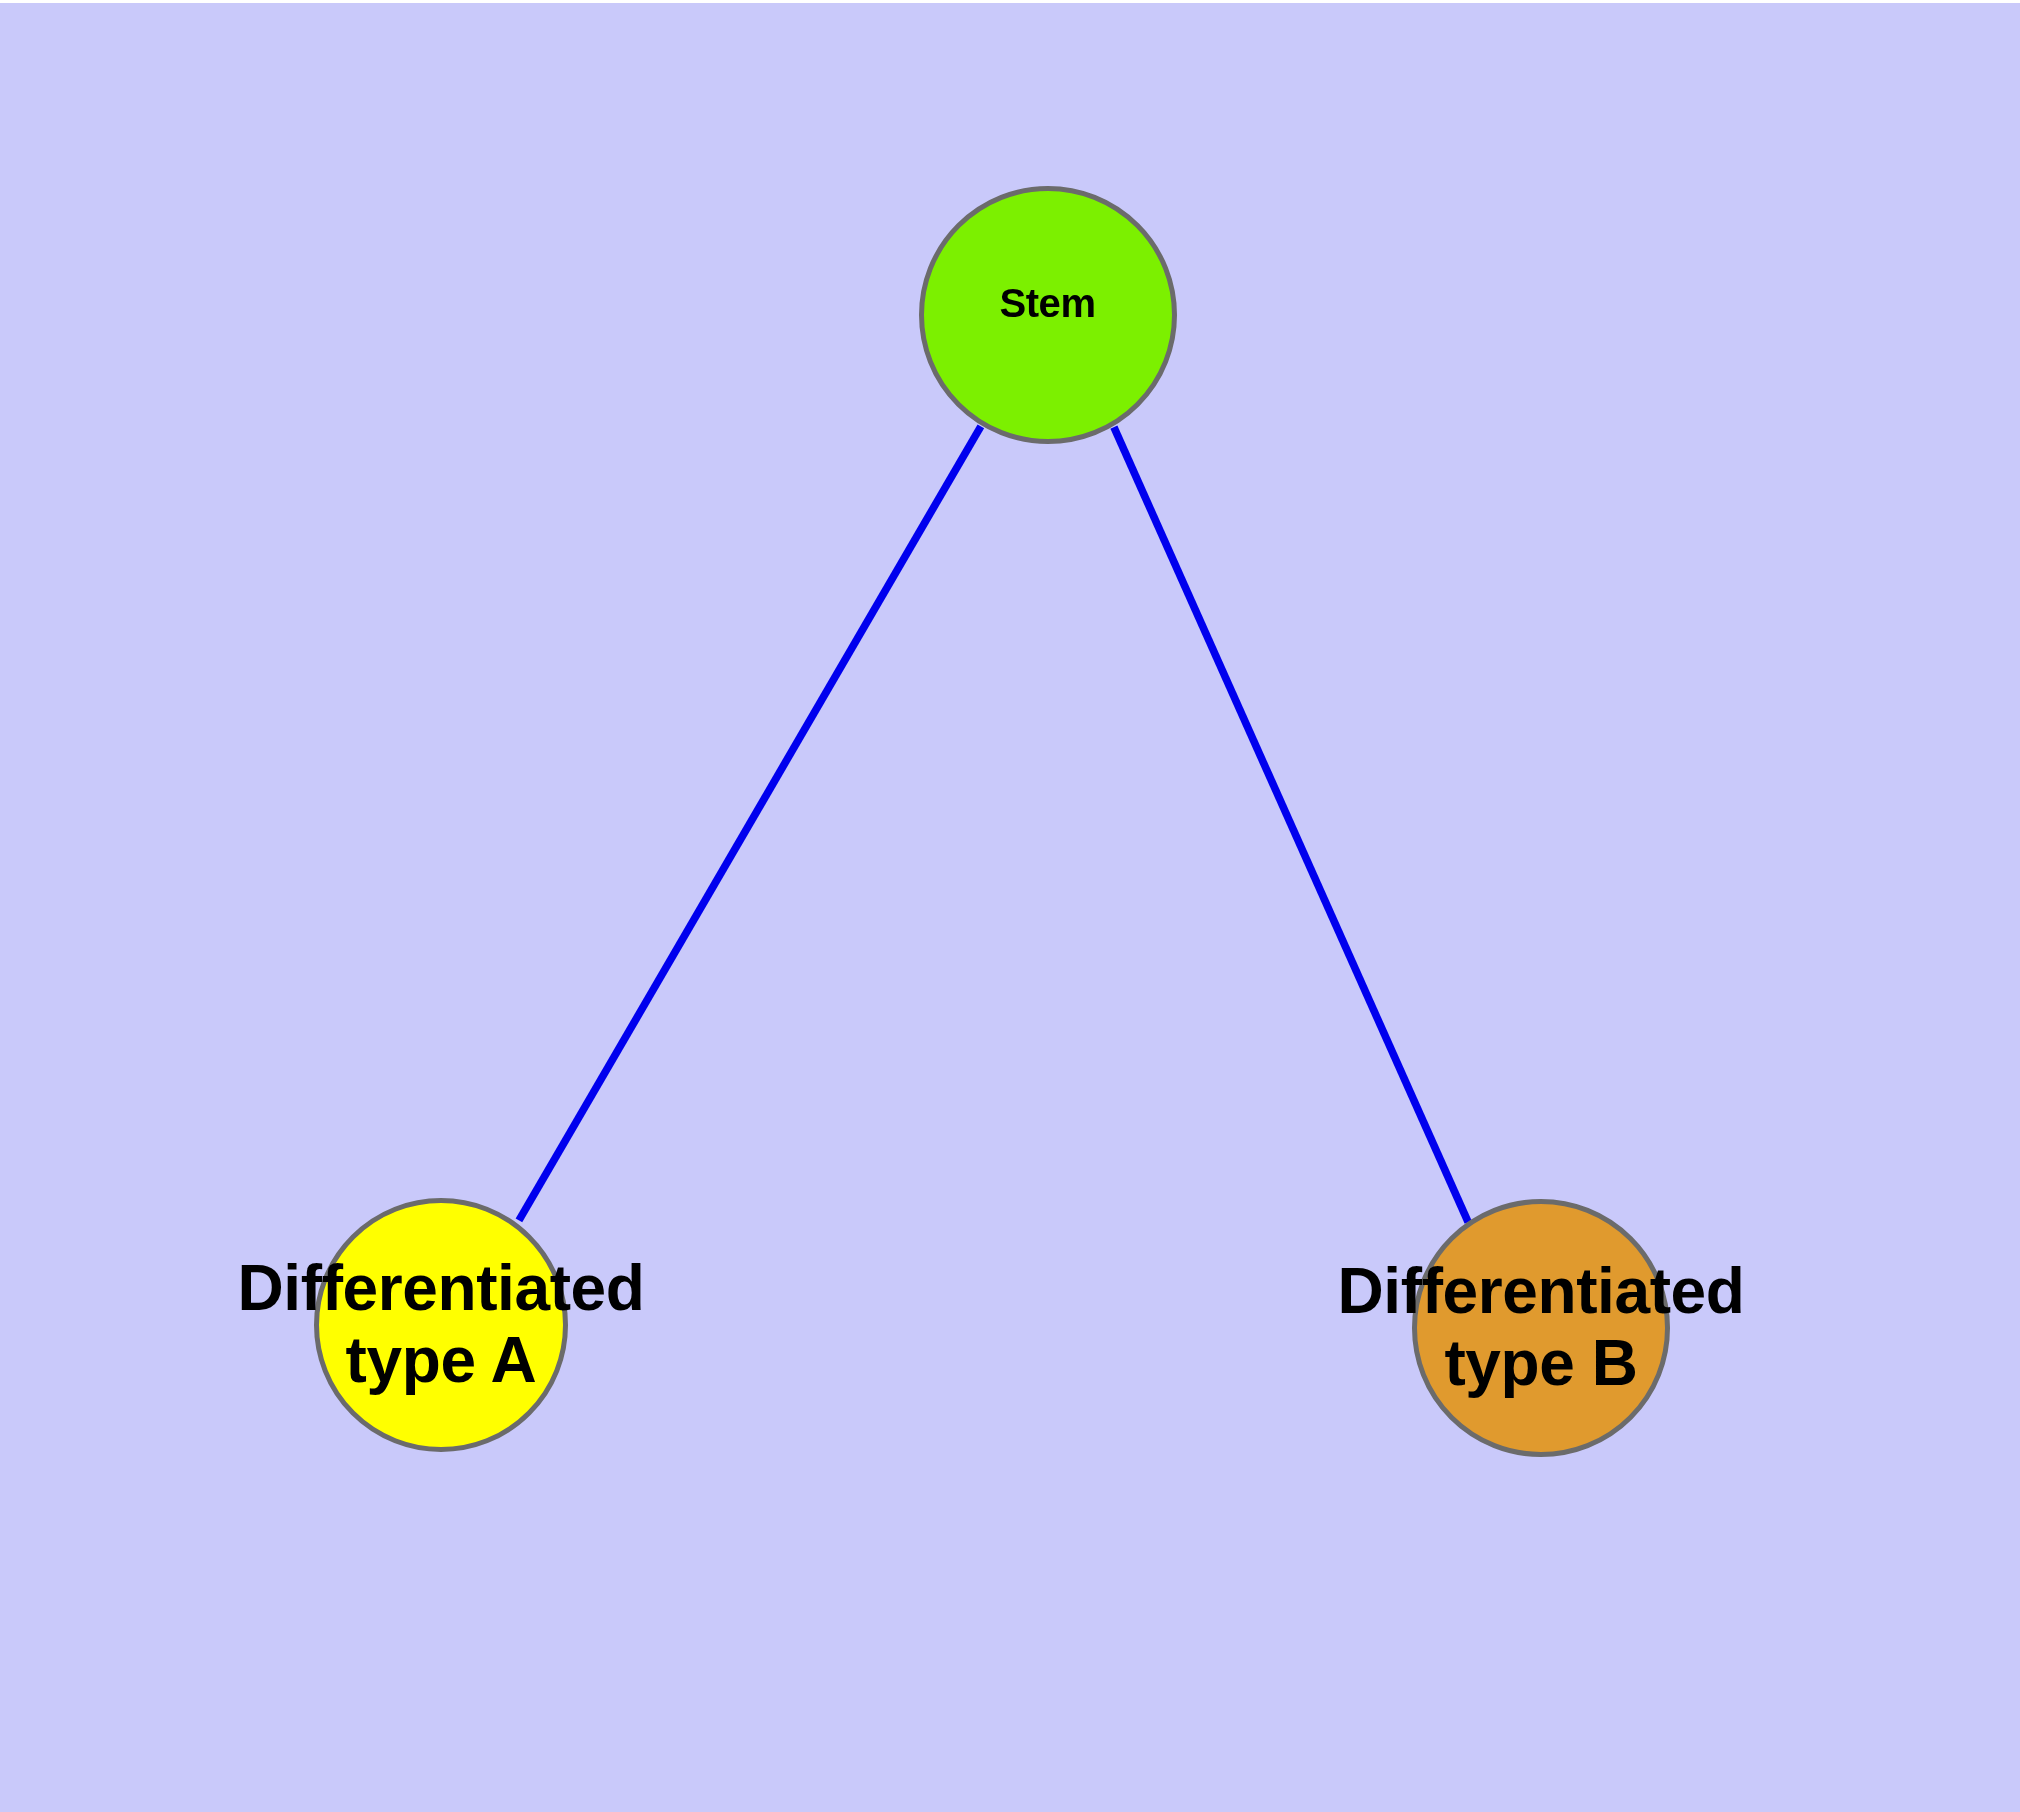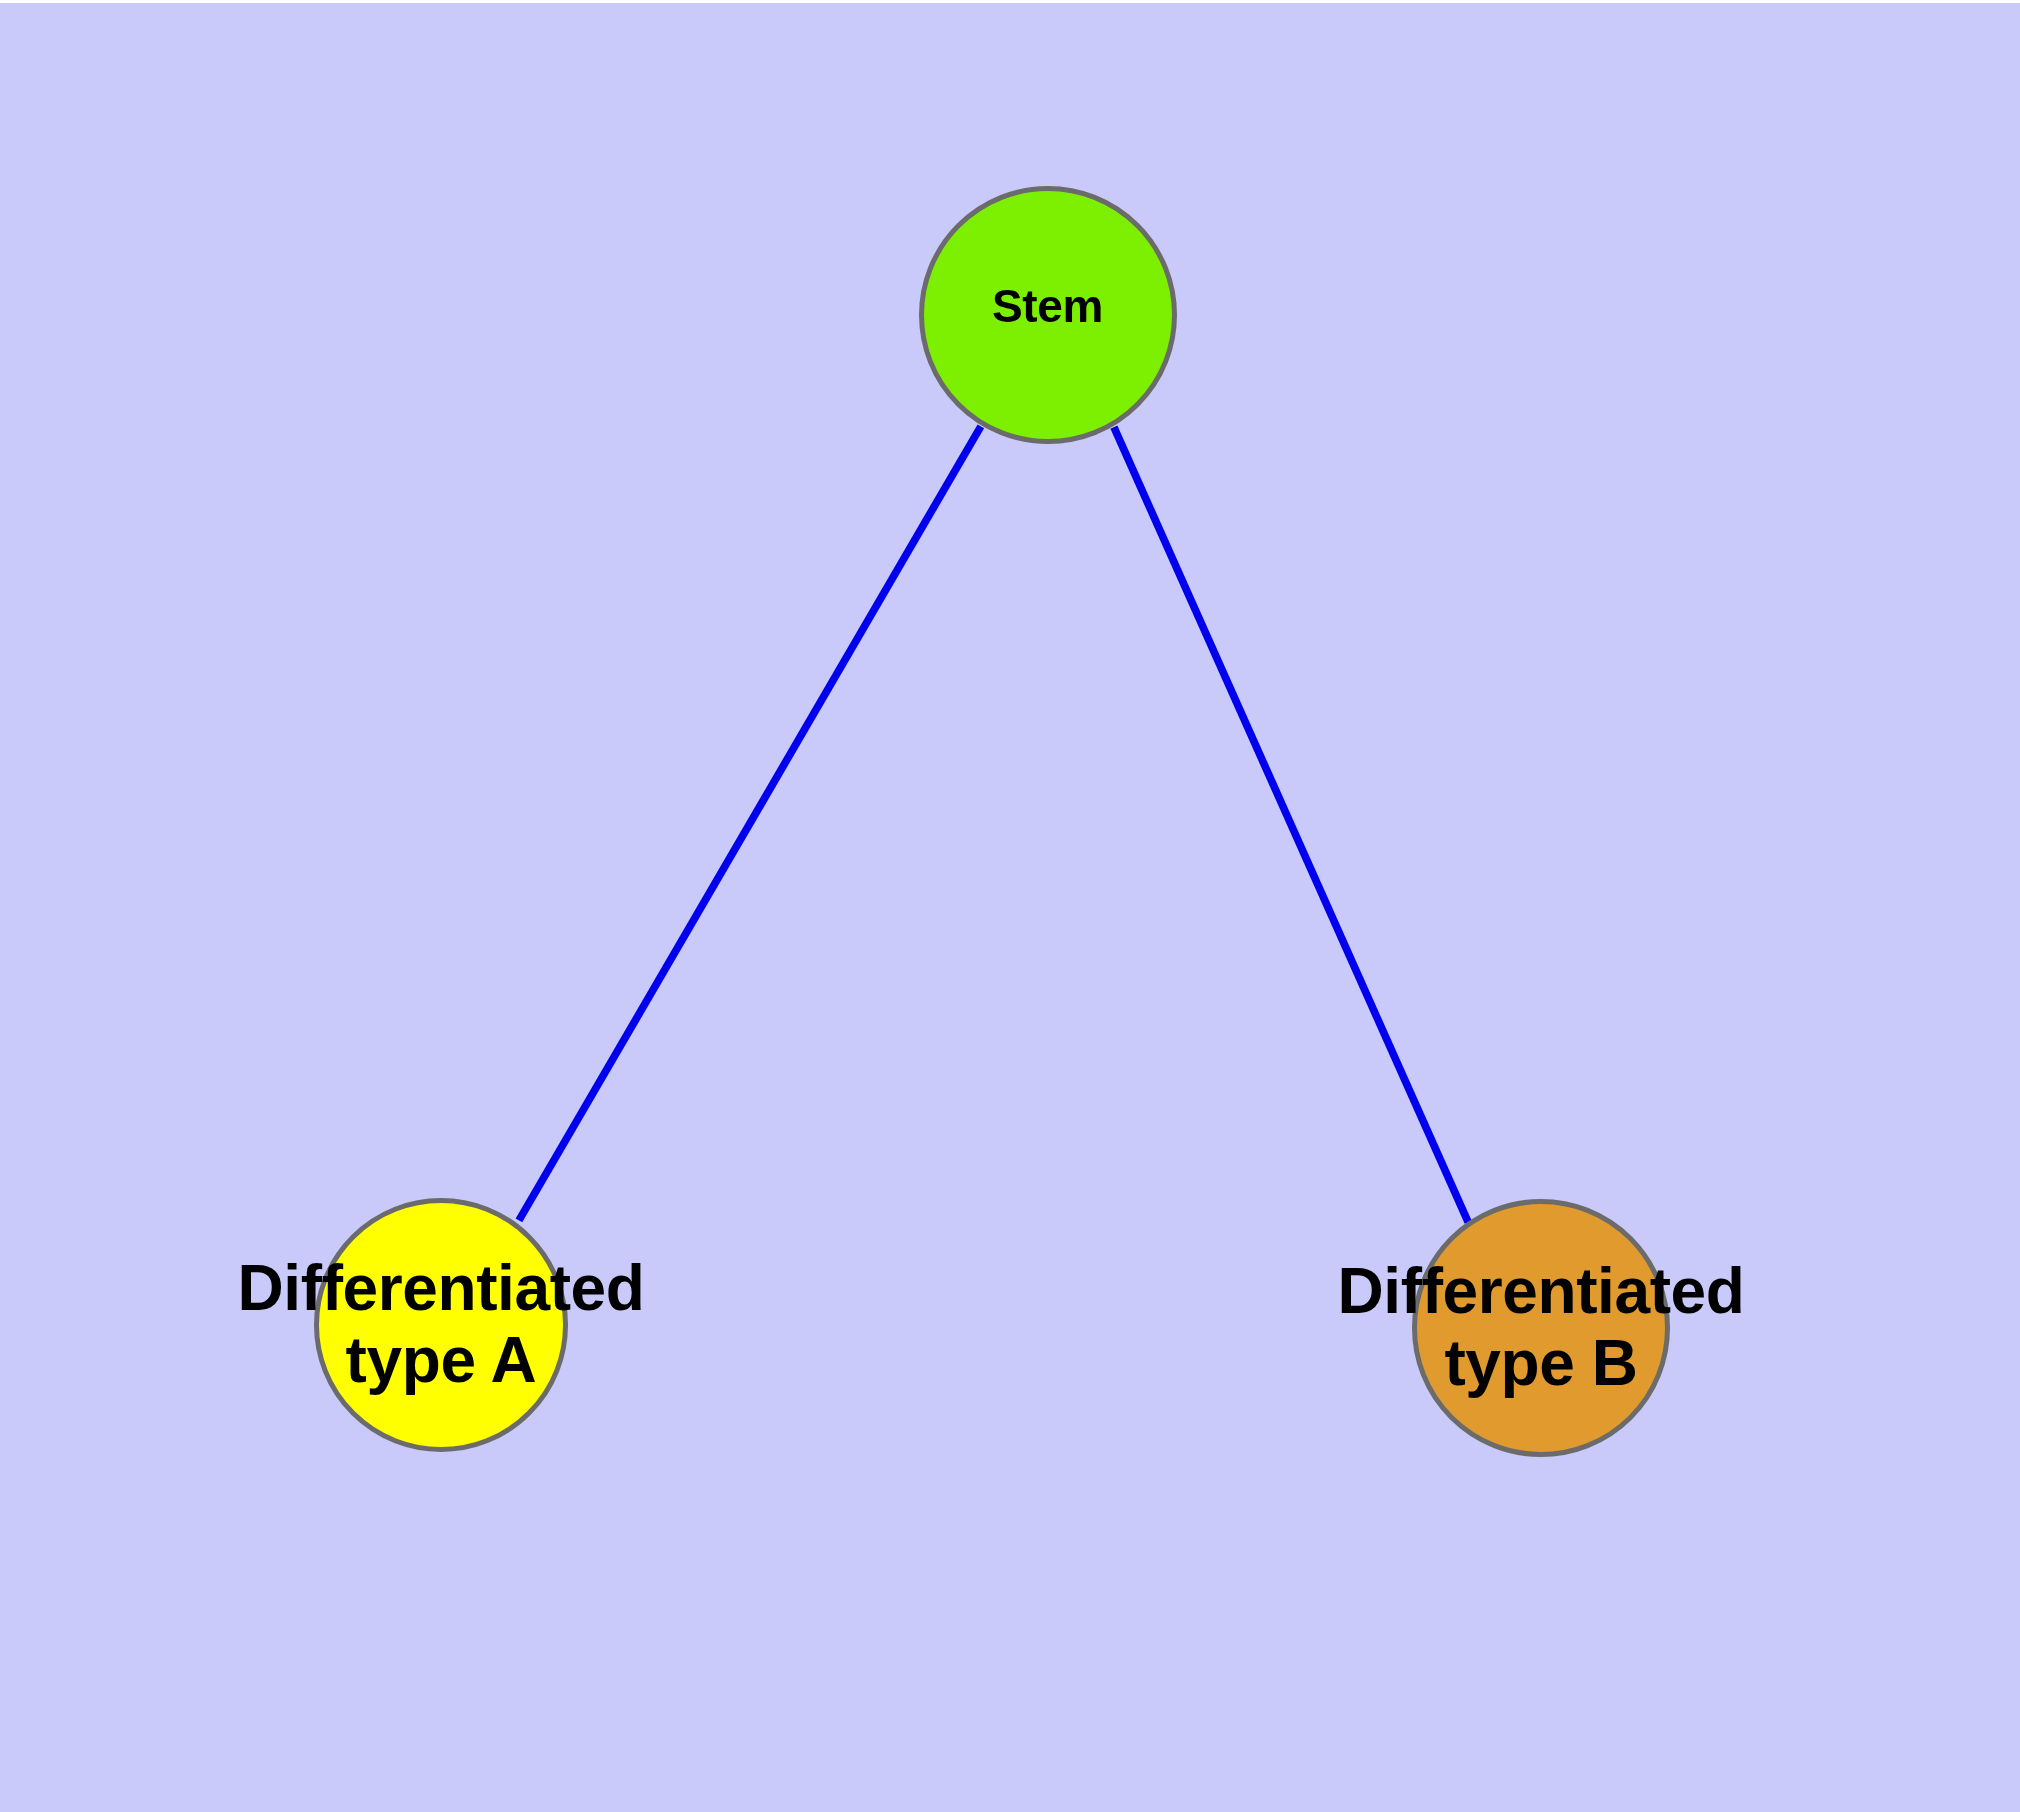--- a/index.html
+++ b/index.html
@@ -50,21 +50,21 @@
     left: 919px;
     top: 186px;
     width: 258px;
     height: 259px;
     background: #7cf000;
   }
   #label-stem {
     left: 793px;
     top: 284px;
     width: 509px;
-    font-size: 46px;
+    font-size: 40px;
   }
   #node-diff-a {
     left: 314px;
     top: 1197px;
     width: 254px;
     height: 257px;
     background: #ffff00;
   }
   #label-diff-a {
     left: 17px;

